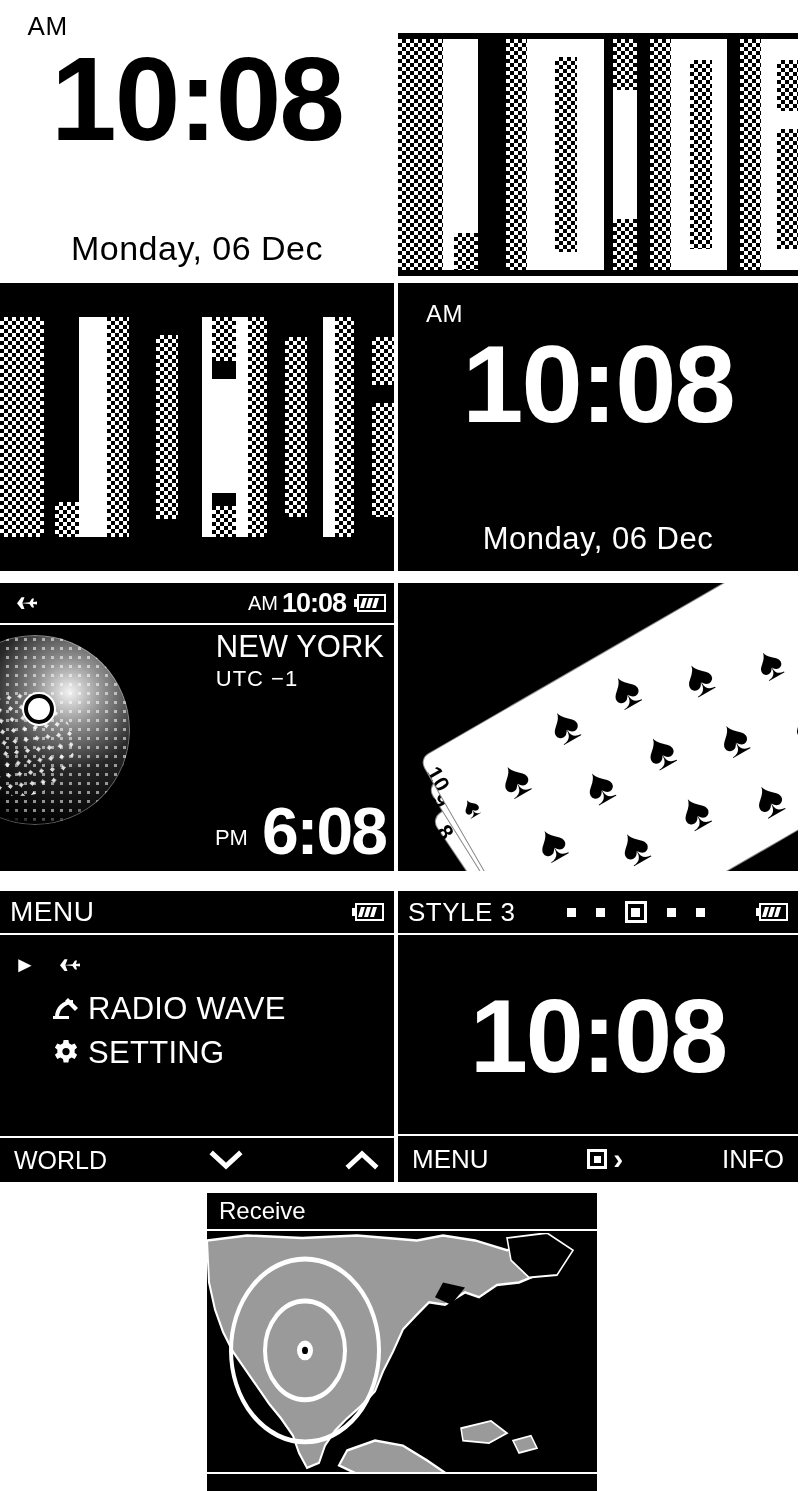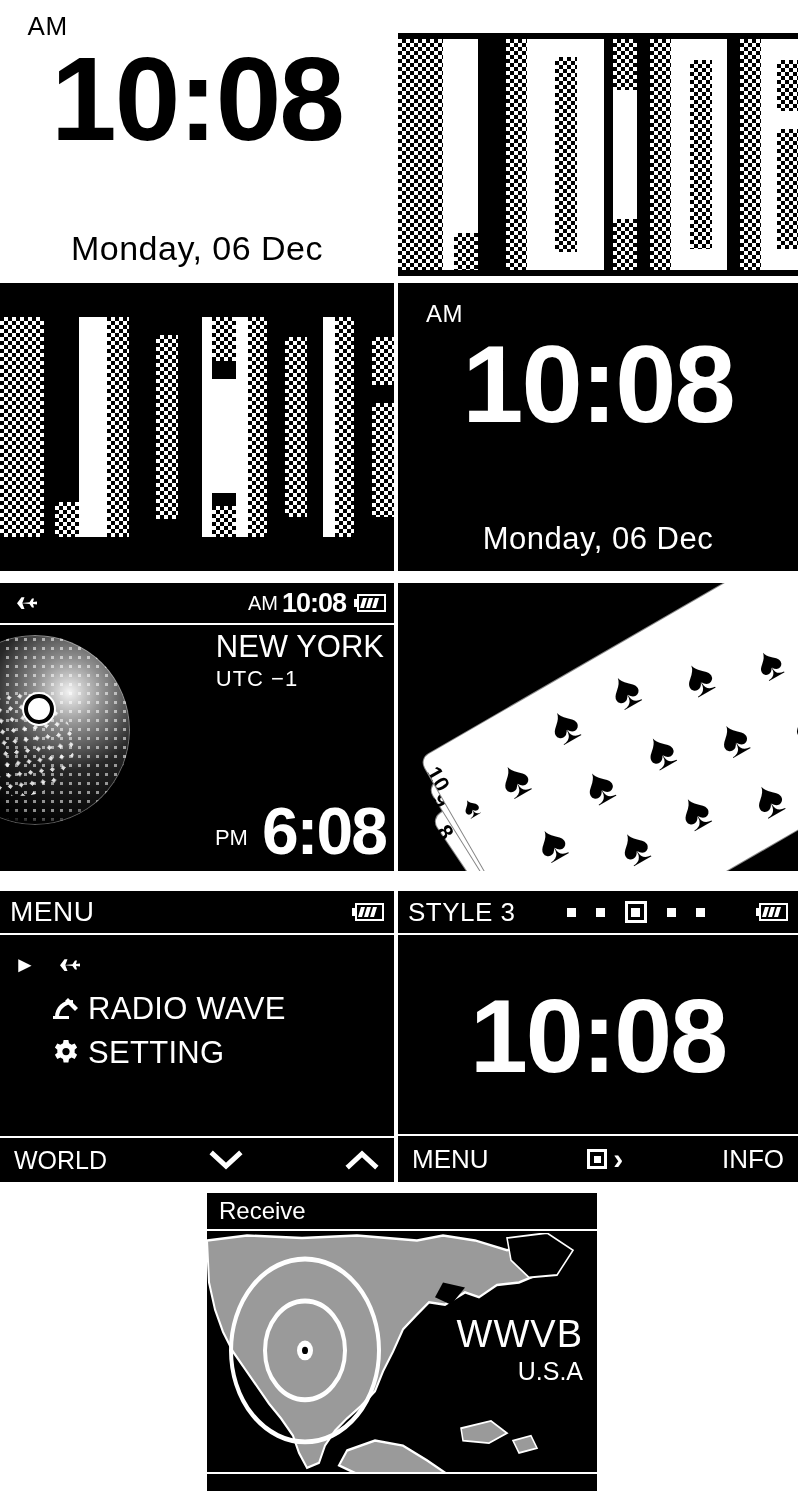--- a/index.html
+++ b/index.html
@@ -526,24 +526,20 @@
         <path fill="#9a9a9a" stroke="#fff" stroke-width="2" d="M140 176 L168 168 L196 172 L220 184 L240 195 L150 195 L132 188 Z"></path>
 
         <g fill="none" stroke="#ffffff" stroke-width="4">
           <circle cx="98" cy="95" r="74"></circle>
           <circle cx="98" cy="95" r="40"></circle>
         </g>
         <circle cx="98" cy="95" r="8" fill="#ffffff"></circle>
         <circle cx="98" cy="95" r="3" fill="#000000"></circle>
       </svg>
 
-      <div class="r-label">
-        <div class="r-station">WWVB</div>
-        <div class="r-country">U.S.A</div>
-      </div>
     </div>
 
     <div class="r-foot">
       <span>OK</span>
     </div>
   </div>
 
 </div>
 
 </body></html>

